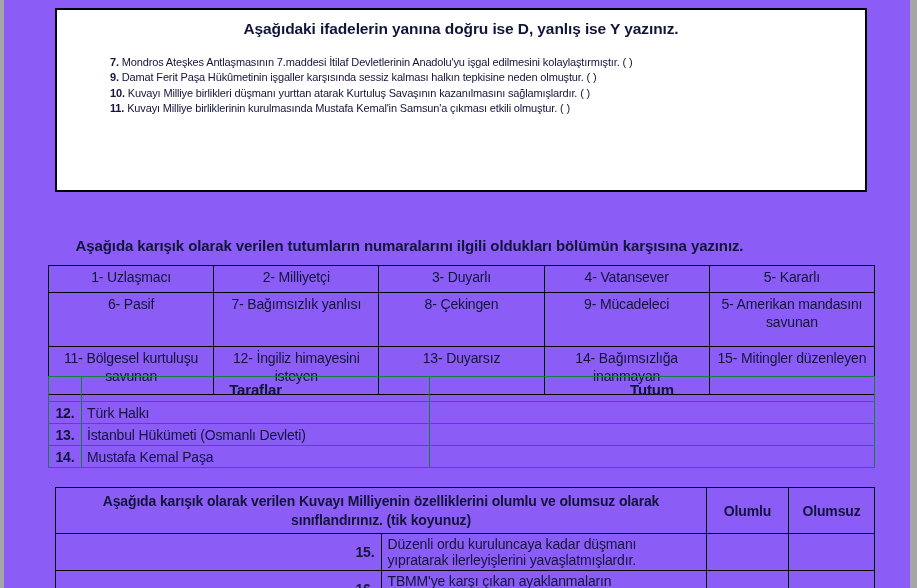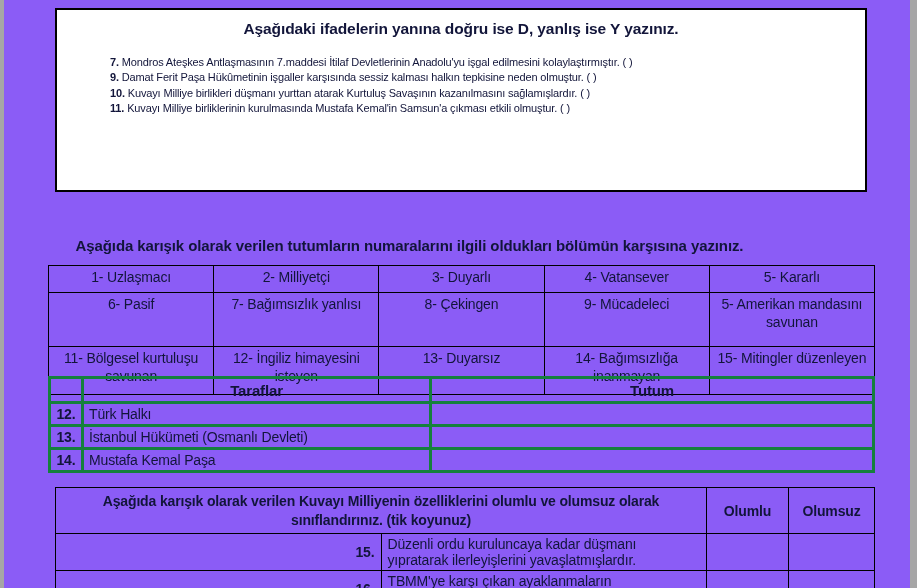--- a/index.html
+++ b/index.html
@@ -107,21 +107,21 @@
   
   .party-table {
     position: absolute;
     left: 48px;
     top: 376px;
     width: 827px;
     border-collapse: collapse;
     table-layout: fixed;
   }
   .party-table td, .party-table th {
-    border: 3px solid #15803d;
+    border: 1px solid #15803d;
     font-size: 14px;
     letter-spacing: -0.15px;
     padding: 2px 5px;
     height: 22px;
     box-sizing: border-box;
   }
   .party-table th {
     font-weight: bold;
     font-size: 15px;
     text-align: center;

